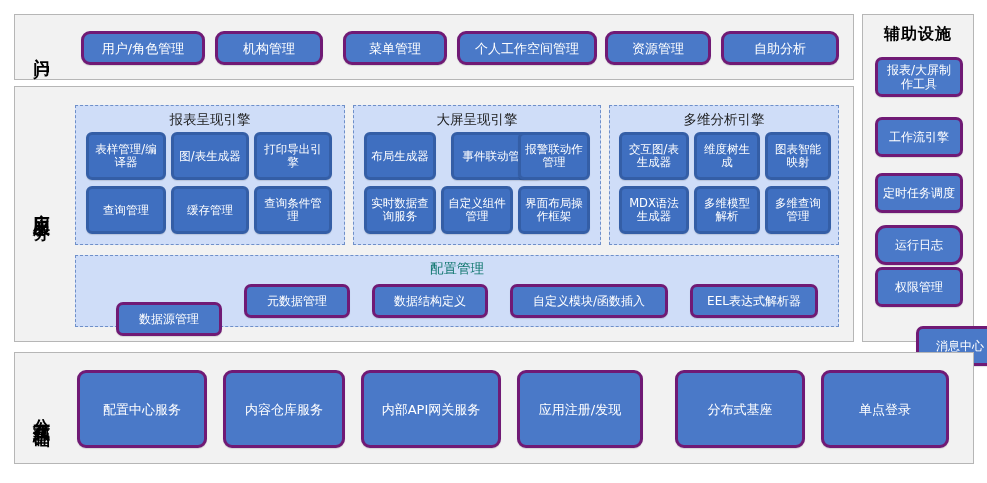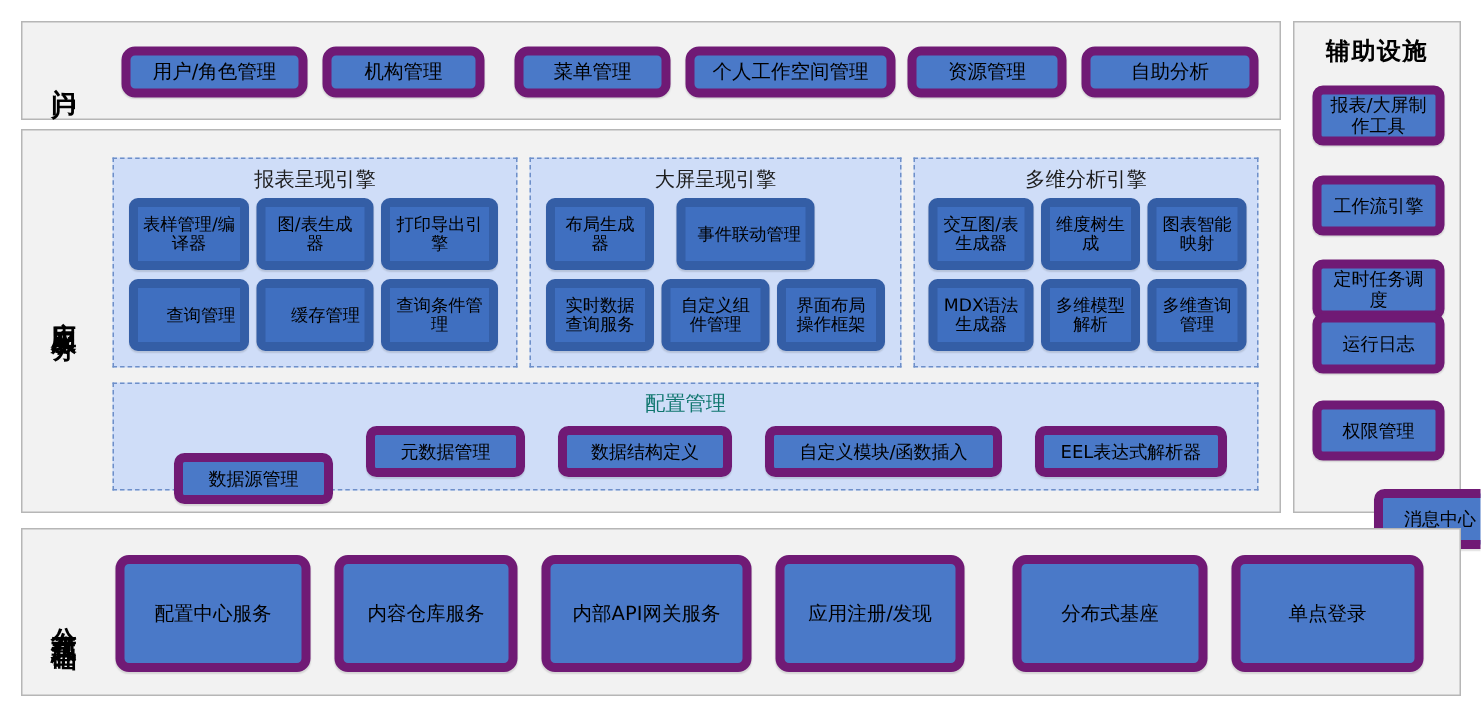--- a/index.html
+++ b/index.html
@@ -41,23 +41,23 @@
   }
   .side-label.vertical {
     writing-mode: vertical-rl;
     text-orientation: upright;
     letter-spacing: 3px;
   }
 
   
   .btn {
     background: #4a79c8;
-    border: 6px solid #701a75;
+    border: 3px solid #701a75;
     border-radius: 7px;
-    color: #000000;
+    color: #ffffff;
     display: flex;
     align-items: center;
     justify-content: center;
     text-align: center;
     box-sizing: border-box;
     font-size: 12px;
     line-height: 14px;
     box-shadow: 0 1px 1px rgba(0,0,0,0.12);
     padding: 2px 3px;
   }
@@ -89,21 +89,21 @@
     top: 18px;
     height: 140px;
   }
   .engine-title {
     position: absolute;
     left: 0; right: 0; top: 5px;
     text-align: center;
     font-size: 13.5px;
     color: #1c1c1c;
   }
-  .engine-btn { position: absolute; height: 48px; justify-content: flex-end; }
+  .engine-btn { position: absolute; height: 48px; }
 
   .config-group {
     position: absolute;
     left: 60px; top: 168px;
     width: 764px; height: 72px;
     background: #cfddf8;
     border: 1px dashed #6e8fc9;
     box-sizing: border-box;
   }
   .config-title {
@@ -197,20 +197,23 @@
           </div>
         </div>
         <div class="engine-group" style="left: 338px; width: 248px;">
           <div class="engine-title">大屏呈现引擎</div>
           <div class="btn small engine-btn" style="left: 10px; top: 26px; width: 72px;">
             <span>布局生成器</span>
           </div>
           <div class="btn small engine-btn" style="left: 97px; top: 26px; width: 92px;">
             <span>事件联动管理</span>
           </div>
+          <div class="btn small engine-btn" style="left: 164px; top: 26px; width: 72px;">
+            <span>报警联动作管理</span>
+          </div>
           <div class="btn small engine-btn" style="left: 10px; top: 80px; width: 72px;">
             <span>实时数据查询服务</span>
           </div>
           <div class="btn small engine-btn" style="left: 87px; top: 80px; width: 72px;">
             <span>自定义组件管理</span>
           </div>
           <div class="btn small engine-btn" style="left: 164px; top: 80px; width: 72px;">
             <span>界面布局操作框架</span>
           </div>
         </div>
@@ -264,21 +267,21 @@
     <div id="aux-buttons">
         <div class="btn aux-btn" style="top: 42px;">
           <span>报表/大屏制作工具</span>
         </div>
         <div class="btn aux-btn" style="top: 102px;">
           <span>工作流引擎</span>
         </div>
         <div class="btn aux-btn" style="top: 158px;">
           <span>定时任务调度</span>
         </div>
-        <div class="btn aux-btn" style="top: 194px;">
+        <div class="btn aux-btn" style="top: 210px; border-radius: 11px;">
           <span>运行日志</span>
         </div>
         <div class="btn aux-btn" style="top: 252px;">
           <span>权限管理</span>
         </div>
         <div class="btn aux-btn" style="top: 311px; margin-left: 41px;">
           <span>消息中心</span>
         </div>
       </div>
   </div>

